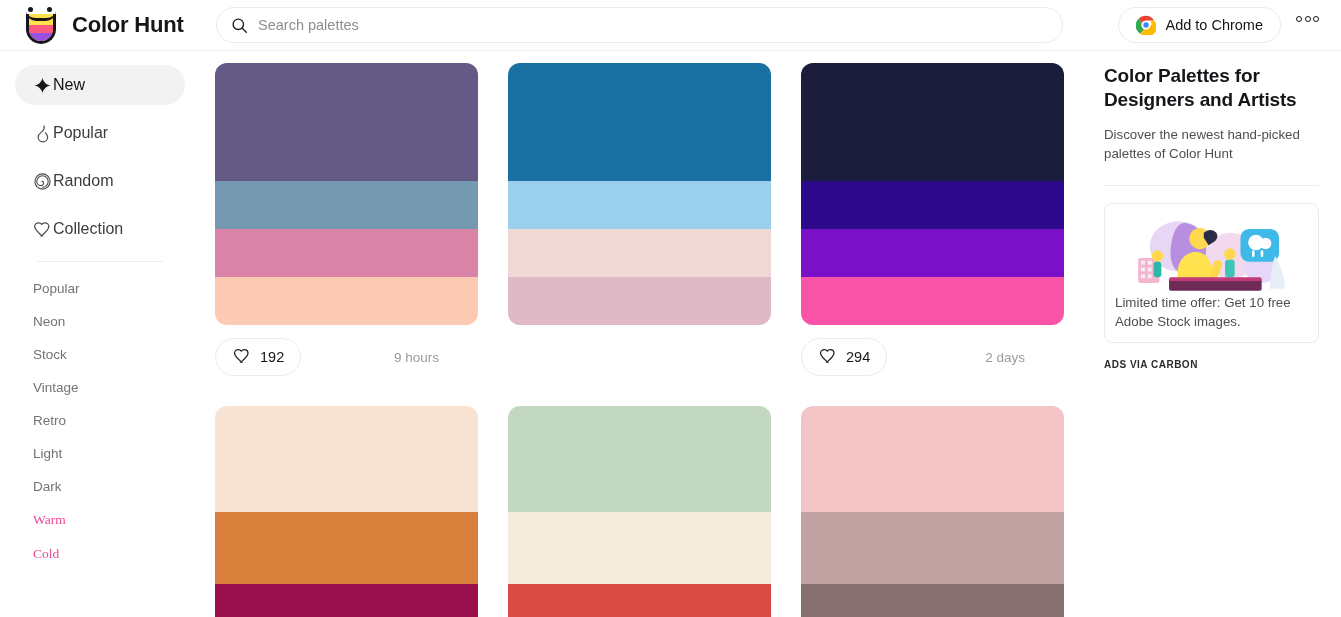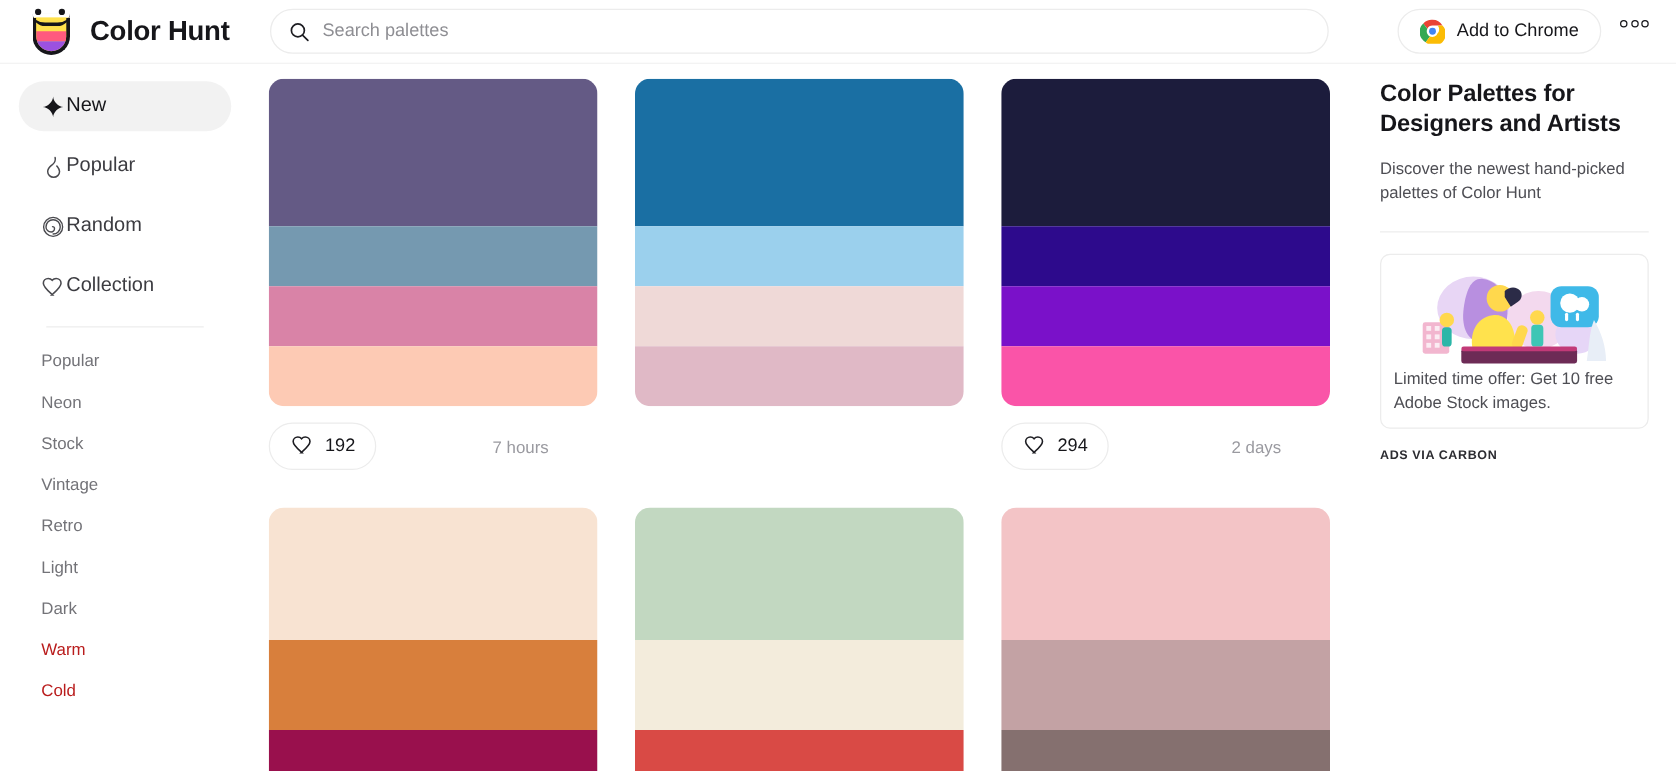--- a/index.html
+++ b/index.html
@@ -127,21 +127,21 @@
     height: 1px; background: #ededed;
     margin: 12px 37px 10px 37px;
   }
 
   .tag-item {
     font-size: 13.5px;
     color: #737378;
     padding: 9px 0 9px 33px;
     cursor: pointer;
   }
-  .tag-item.dim { color: #b91c1c; }
+  .tag-item.dim { color: #ec4899; font-family: Liberation Serif, serif; }
 
   
   .main {
     position: absolute; left: 200px; top: 52px;
     width: 890px; height: 565px;
     padding: 11px 0 0 15px;
     overflow: hidden;
   }
   .grid {
     display: grid;
@@ -338,21 +338,21 @@
           <div class="swatch" style="background:#d983a7;height:48px"></div>
           <div class="swatch" style="background:#fdcab4;height:48px"></div>
         </div>
         <div class="card-meta">
           <div class="like-btn">
             <span><svg width="19" height="19" viewBox="0 0 24 24">
                 <path d="M12 20.3l-1.3-1.2C6 14.9 3.2 12.3 3.2 9.1 3.2 6.5 5.3 4.5 7.9 4.5c1.5 0 2.9.7 3.8 1.8.9-1.1 2.3-1.8 3.8-1.8 2.6 0 4.7 2 4.7 4.6 0 3.2-2.8 5.8-7.5 10l-1.3 1.2z" fill="none" stroke="#1d1d22" stroke-width="1.6"></path>
               </svg></span>
             <span>192</span>
           </div>
-          <span class="time-text">7 hours</span>
+          <span class="time-text">9 hours</span>
         </div>
       </div>
       <div class="palette-card">
         <div class="swatches">
           <div class="swatch" style="background:#1a6fa3;height:118px"></div>
           <div class="swatch" style="background:#9bd0ed;height:48px"></div>
           <div class="swatch" style="background:#efd9d7;height:48px"></div>
           <div class="swatch" style="background:#e0b9c6;height:48px"></div>
         </div>
       </div>

